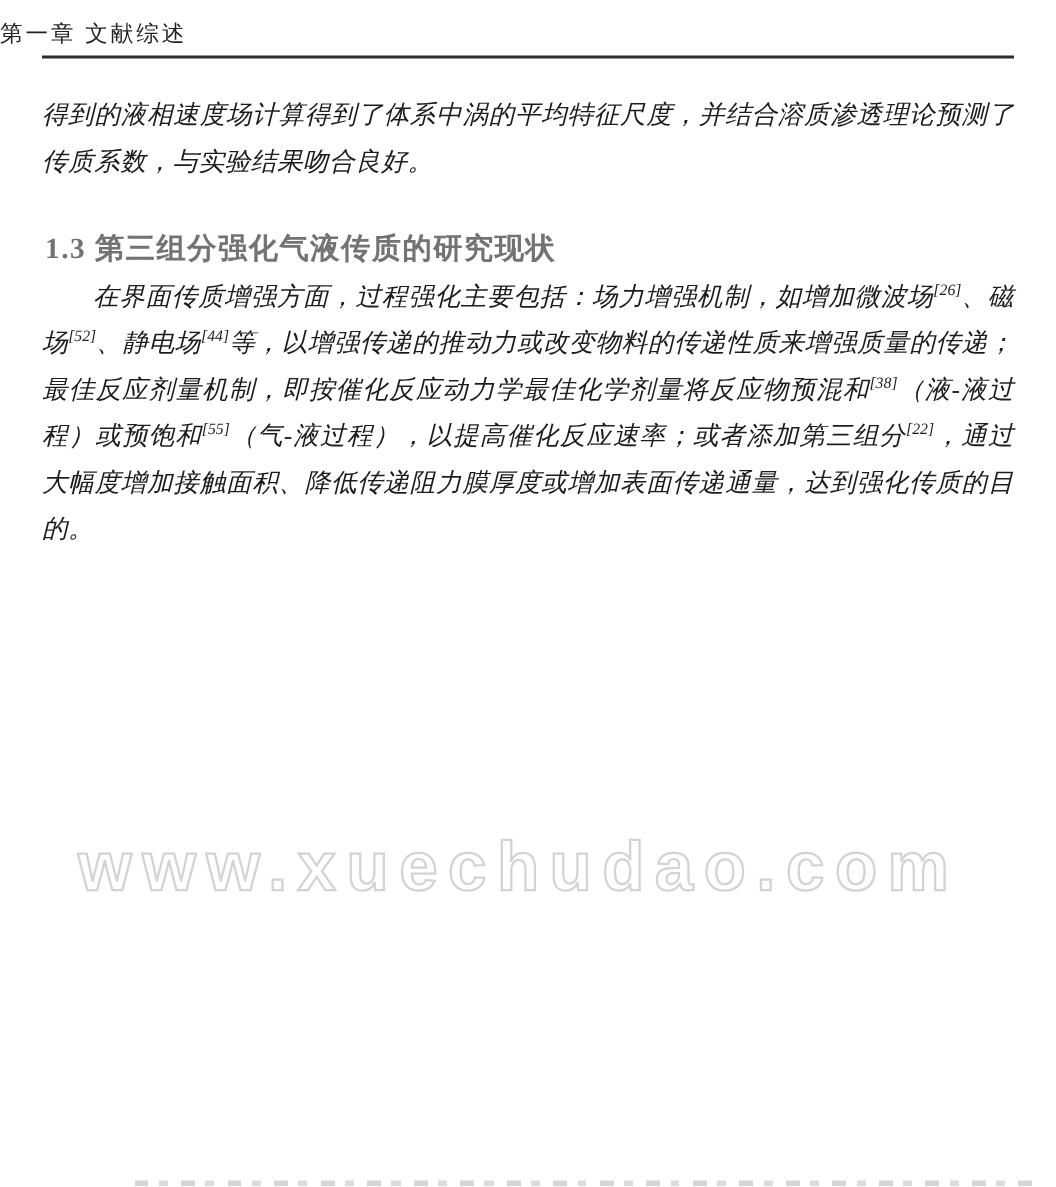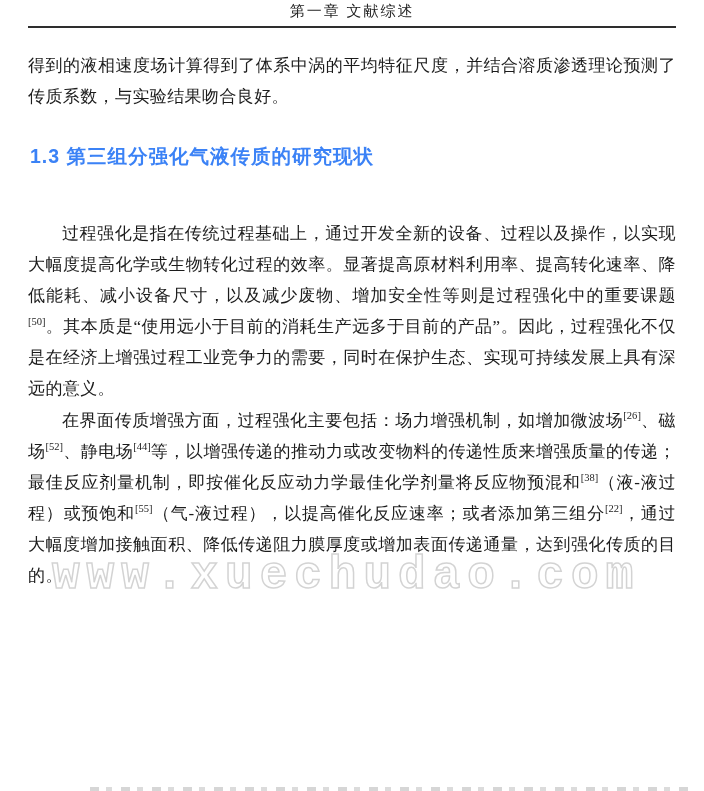--- a/index.html
+++ b/index.html
@@ -6,69 +6,69 @@
   .page {
     position:relative;
     width:704px; height:791px;
     margin:0 auto;
     background:#ffffff;
     overflow:hidden;
     font-family:"Liberation Serif","DejaVu Serif",serif;
     color:#1c1c1c;
   }
   .running-header {
-    text-align:center;
     font-size:15px;
     letter-spacing:2px;
-    padding-top:2px;
+    padding-top:13px;
     color:#222222;
   }
   .head-rule {
     border:none;
     border-top:2px solid #2e2e2e;
     margin:5px 28px 0 28px;
   }
   .content {
     position:relative;
     z-index:2;
     padding:22px 28px 0 28px;
   }
   .content p {
     margin:0;
     font-size:17px;
     line-height:31px;
     text-align:justify;
     text-justify:inter-ideograph;
     letter-spacing:0.4px;
+    font-style:italic;
   }
   .indent { text-indent:2em; }
   .section-heading {
-    font-family:Liberation Sans, sans-serif;
+    font-family:Liberation Serif, serif;
     font-weight:bold;
     font-size:19.5px;
     line-height:28px;
     margin:30px 0 0 2px;
-    color:#3b82f6;
+    color:#737373;
     letter-spacing:1px;
   }
   .para-2 { margin-top:48px !important; }
   .para-3 { margin-top:1px !important; }
   .para-4 { margin-top:1px !important; }
   sup {
     font-size:0.62em;
     line-height:0;
     vertical-align:super;
     letter-spacing:0;
   }
   .watermark {
     position:absolute;
     z-index:1;
     left:52px; top:550px;
     width:650px;
-    font-family:Liberation Mono, monospace;
+    font-family:Liberation Sans, sans-serif;
     font-size:46px;
     font-weight:bold;
     letter-spacing:7px;
     color:rgba(150,150,150,0.28);
     -webkit-text-stroke:1.5px rgba(130,130,130,0.35);
     -webkit-text-fill-color:rgba(255,255,255,0.05);
     white-space:nowrap;
     user-select:none;
     pointer-events:none;
   }
@@ -95,21 +95,20 @@
   <hr class="head-rule">
 
   <div class="watermark">www.xuechudao.com</div>
 
   <div class="content">
 
     <p>得到的液相速度场计算得到了体系中涡的平均特征尺度，并结合溶质渗透理论预测了传质系数，与实验结果吻合良好。</p>
 
     <h2 class="section-heading">1.3 第三组分强化气液传质的研究现状</h2>
 
-    <p class="indent para-2">过程强化是指在传统过程基础上，通过开发全新的设备、过程以及操作，以实现大幅度提高化学或生物转化过程的效率。显著提高原材料利用率、提高转化速率、降低能耗、减小设备尺寸，以及减少废物、增加安全性等则是过程强化中的重要课题<sup>[50]</sup>。其本质是“使用远小于目前的消耗生产远多于目前的产品”。因此，过程强化不仅是在经济上增强过程工业竞争力的需要，同时在保护生态、实现可持续发展上具有深远的意义。</p>
 
 
     <p class="indent para-4">在界面传质增强方面，过程强化主要包括：场力增强机制，如增加微波场<sup>[26]</sup>、磁场<sup>[52]</sup>、静电场<sup>[44]</sup>等，以增强传递的推动力或改变物料的传递性质来增强质量的传递；最佳反应剂量机制，即按催化反应动力学最佳化学剂量将反应物预混和<sup>[38]</sup>（液-液过程）或预饱和<sup>[55]</sup>（气-液过程），以提高催化反应速率；或者添加第三组分<sup>[22]</sup>，通过大幅度增加接触面积、降低传递阻力膜厚度或增加表面传递通量，达到强化传质的目的。</p>
 
   </div>
 
   <div class="cutoff-strip"></div>
 
 </div>
 

